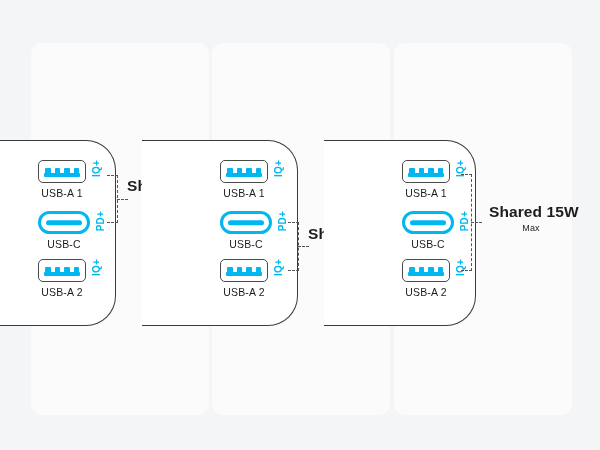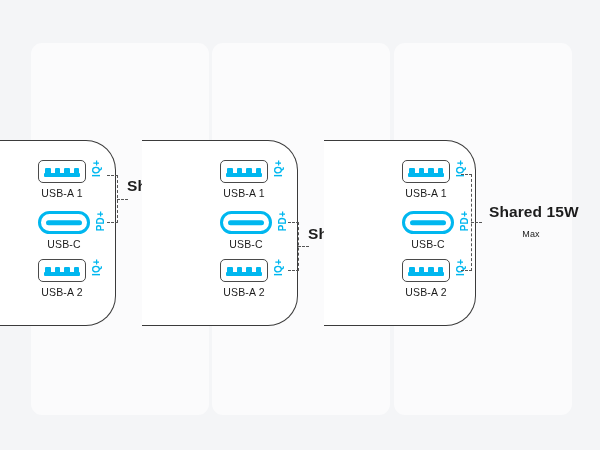--- a/index.html
+++ b/index.html
@@ -121,21 +121,21 @@
   .bracket .stub.bot{bottom:0;}
   .bracket .stub.mid{left:10px;width:11px;}
 
   
   .shared{position:absolute;text-align:center;}
   .shared .big{
     font-size:15.5px;font-weight:700;color:#1c1c1c;
     letter-spacing:.1px;white-space:nowrap;
   }
   .shared .small{
-    font-size:9px;color:#1c1c1c;margin-top:8px;letter-spacing:.2px;
+    font-size:9px;color:#1c1c1c;margin-top:2px;letter-spacing:.2px;
   }
 </style>
 </head>
 <body>
 
 <div id="stage">
 
   <div class="card c1"></div>
   <div class="device d1"></div>
 

